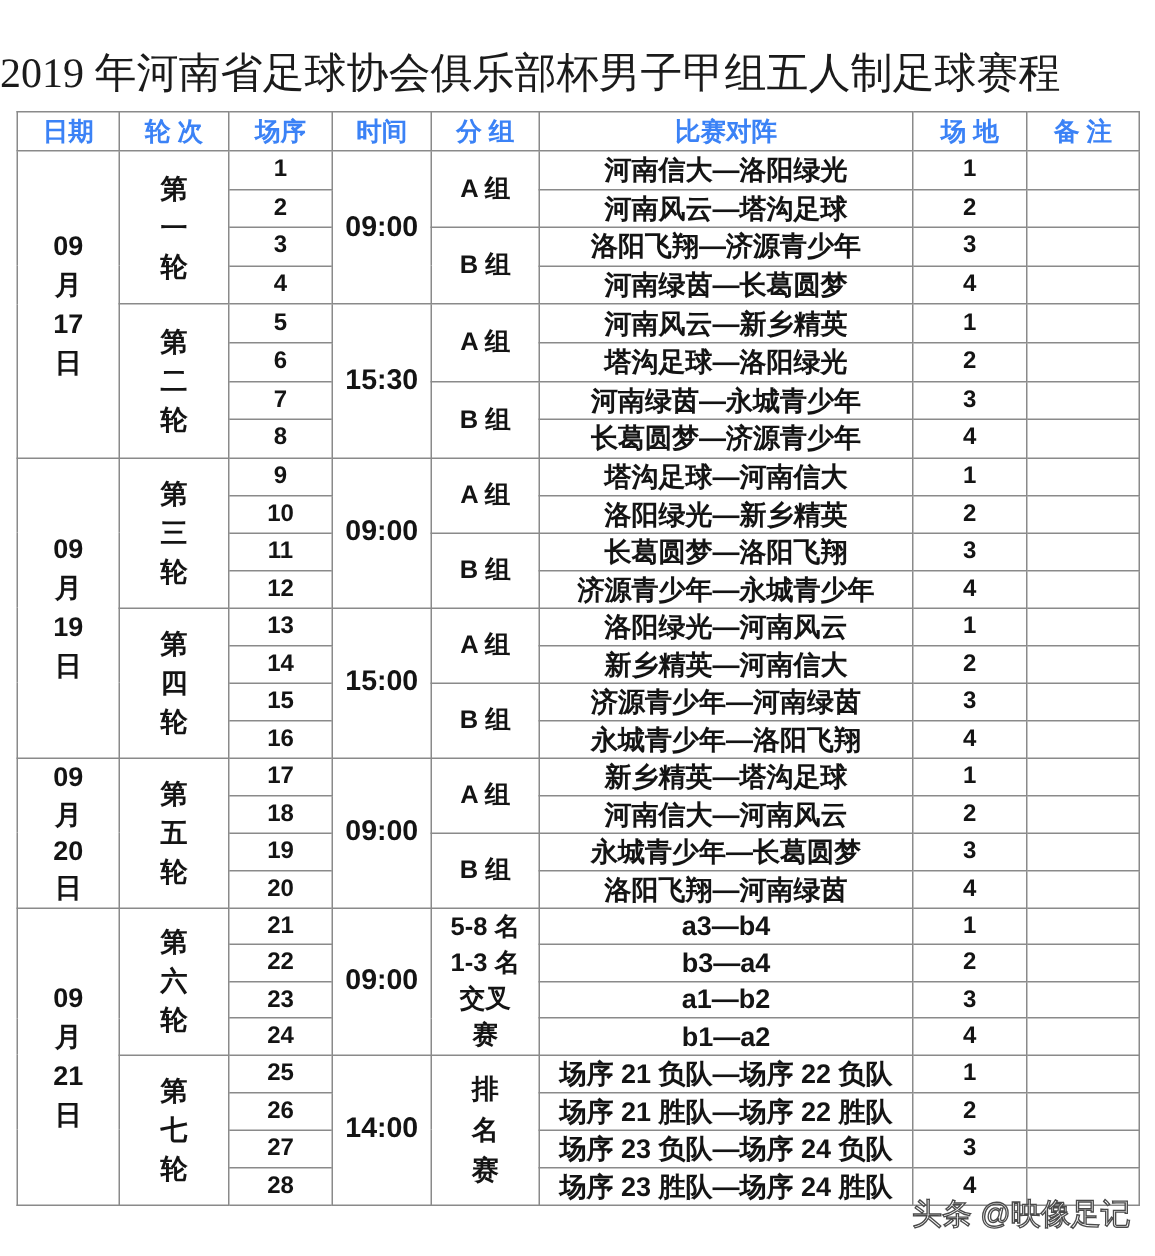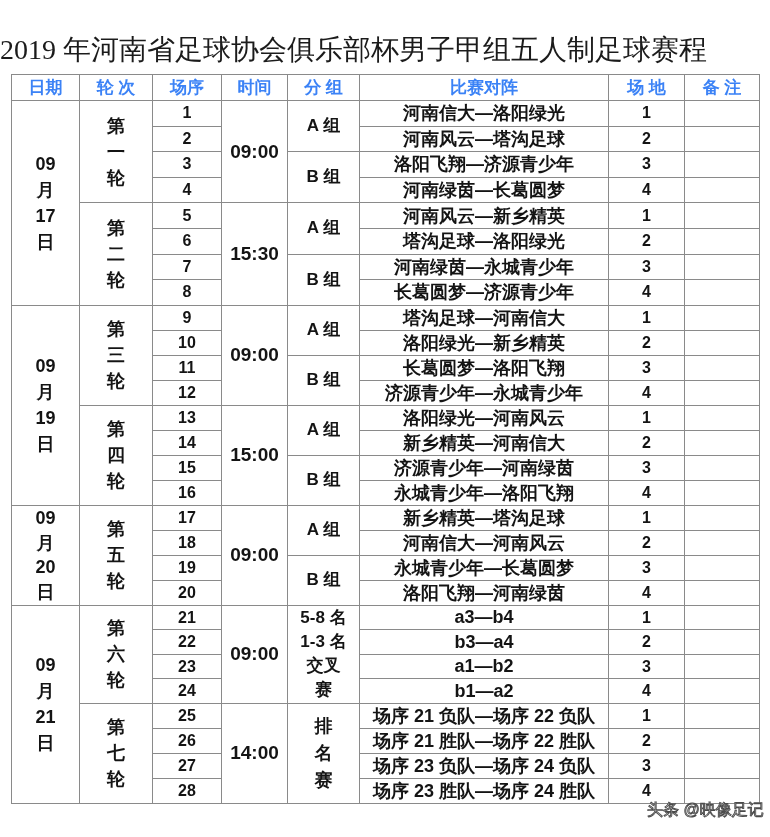--- a/index.html
+++ b/index.html
@@ -31,21 +31,21 @@
   td.fixture { font-size: 18px; }
   td.venue { font-size: 16px; }
   td.note { font-size: 16px; }
   .ln { display: block; }
   td.date .ln { font-size: 18px; line-height: 26px; }
   td.date.short .ln { line-height: 24.5px; }
   td.round .ln { font-size: 18px; line-height: 26px; }
   td.group .ln { font-size: 17px; line-height: 24px; }
   td.group.rank .ln { font-size: 18px; line-height: 27px; }
   .watermark {
-    position: absolute; left: 647px; top: 798px; font-size: 16px; line-height: 24px;
+    position: absolute; left: 608px; top: 798px; font-size: 20px; line-height: 24px;
     color: #ffffff; -webkit-text-stroke: 0.9px #4a4a4a; white-space: nowrap;
   }
 </style>
 </head>
 <body>
 
 <div class="title">2019 年河南省足球协会俱乐部杯男子甲组五人制足球赛程</div>
 
 <table class="schedule">
   <colgroup>

